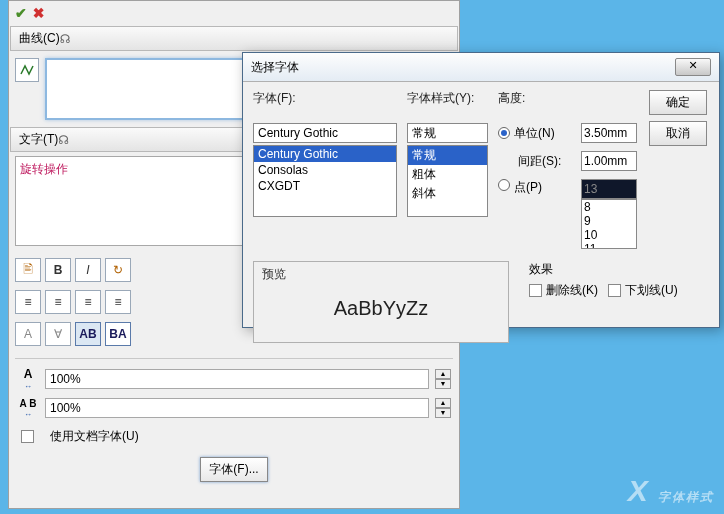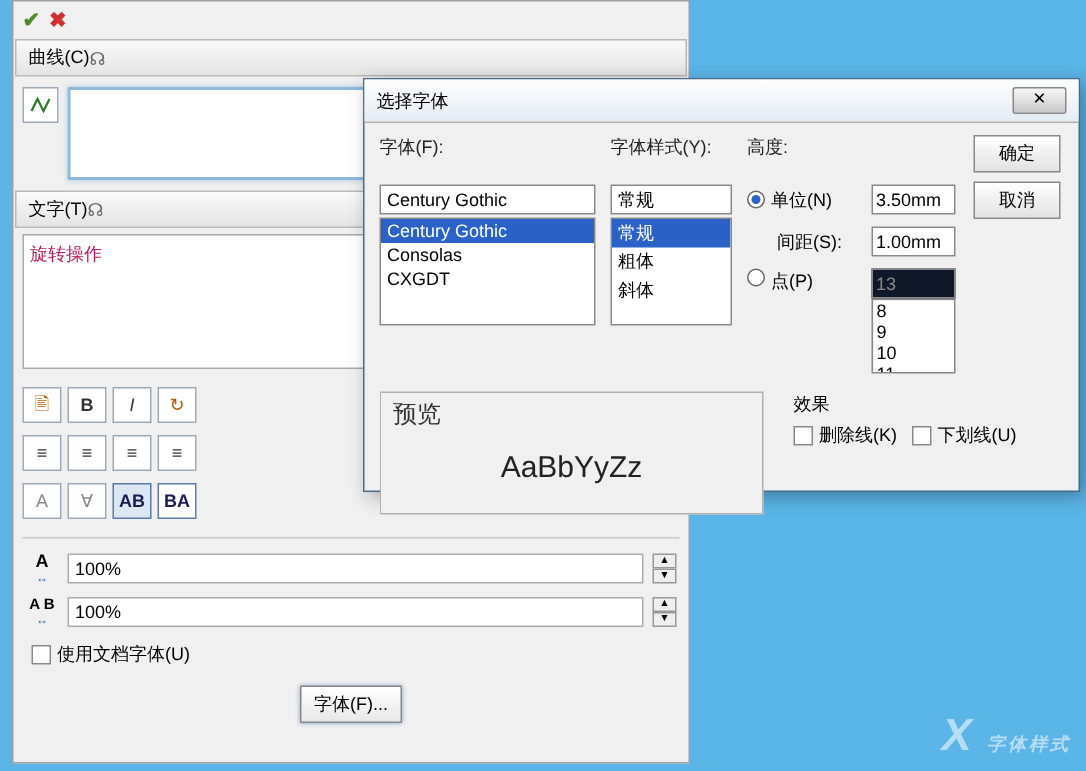--- a/index.html
+++ b/index.html
@@ -30,21 +30,21 @@
 
 .divider { height:1px; background:#c8c8c8; margin:4px 6px; }
 
 .percent-row { display:flex; align-items:center; gap:6px; padding:4px 8px; }
 .percent-label { width:22px; font-weight:bold; display:flex; flex-direction:column; align-items:center; }
 .percent-label small { font-size:8px; color:#2a5aaa; }
 .percent-input { flex:1; height:20px; border:1px solid #a8a8a8; background:#fff; padding:0 4px; }
 .spin { width:16px; display:flex; flex-direction:column; }
 .spin div { height:10px; font-size:7px; text-align:center; border:1px solid #999; background:#eee; line-height:8px; cursor:pointer; }
 
-.checkbox-row { padding:6px 12px; display:flex; align-items:center; gap:4px;text-align:right; }
+.checkbox-row { padding:6px 12px; display:flex; align-items:center; gap:16px;text-align:right; }
 .chk { width:13px; height:13px; border:1px solid #888; background:#fff; }
 
 .font-btn-row { text-align:center; padding:6px; }
 .font-btn { display:inline-block; padding:3px 8px; background:linear-gradient(#fff,#e8e8e8); border:1px solid #888; cursor:pointer; box-shadow: 0 0 3px #7aa0d0; }
 
 
 .dialog { position:absolute; left:242px; top:52px; width:478px; height:276px; background:#f0f0f0; border:1px solid #4a6a8a; box-shadow: 3px 3px 12px rgba(0,0,0,.3); }
 .dlg-title { background:linear-gradient(#fdfdfd,#e4ecf4); padding:5px 8px; display:flex; justify-content:space-between; align-items:center; border-bottom:1px solid #b0b0b0; }
 .dlg-close { width:36px; height:18px; background:linear-gradient(#f8f8f8,#c8c8c8); border:1px solid #888; text-align:center; font-size:11px; cursor:pointer; border-radius:2px; }
 .dlg-body { padding:8px 10px; display:flex; gap:10px; }
@@ -66,21 +66,21 @@
 .height-group { display:flex; flex-direction:column; gap:8px; }
 .radio-row { display:flex; align-items:center; gap:4px; }
 .radio { width:12px; height:12px; border:1px solid #666; border-radius:50%; background:#fff; display:flex; align-items:center; justify-content:center; }
 .radio.sel::after { content:""; width:6px; height:6px; background:#2a62c8; border-radius:50%; }
 .num-input { width:56px; height:20px; border:1px solid #888; background:#fff; padding:0 2px; }
 .num-input.disabled { background:#0f172a; color:#888; }
 .mini-list { width:56px; height:50px; border:1px solid #888; background:#fff; overflow-y:scroll; font-size:11px; }
 .mini-list div { padding:0 2px; }
 
 .preview-box { margin:4px 10px 8px 10px; height:82px; border:1px solid #b0b0b0; background:#f0f0f0; padding:4px 8px; }
-.preview-box .lab { font-size:16px; color:#333; }
+.preview-box .lab { font-size:12px; color:#333; }
 .preview-text { text-align:center; font-family:"Century Gothic",sans-serif; font-size:20px; margin-top:14px; color:#222; }
 
 
 .watermark { position:absolute; right:10px; bottom:6px; color:rgba(255,255,255,.55); font-size:22px; font-style:italic; font-weight:bold; letter-spacing:2px; }
 .watermark .xx { font-size:30px; }
 </style>
 </head>
 <body>
 
 <div class="left-panel">

